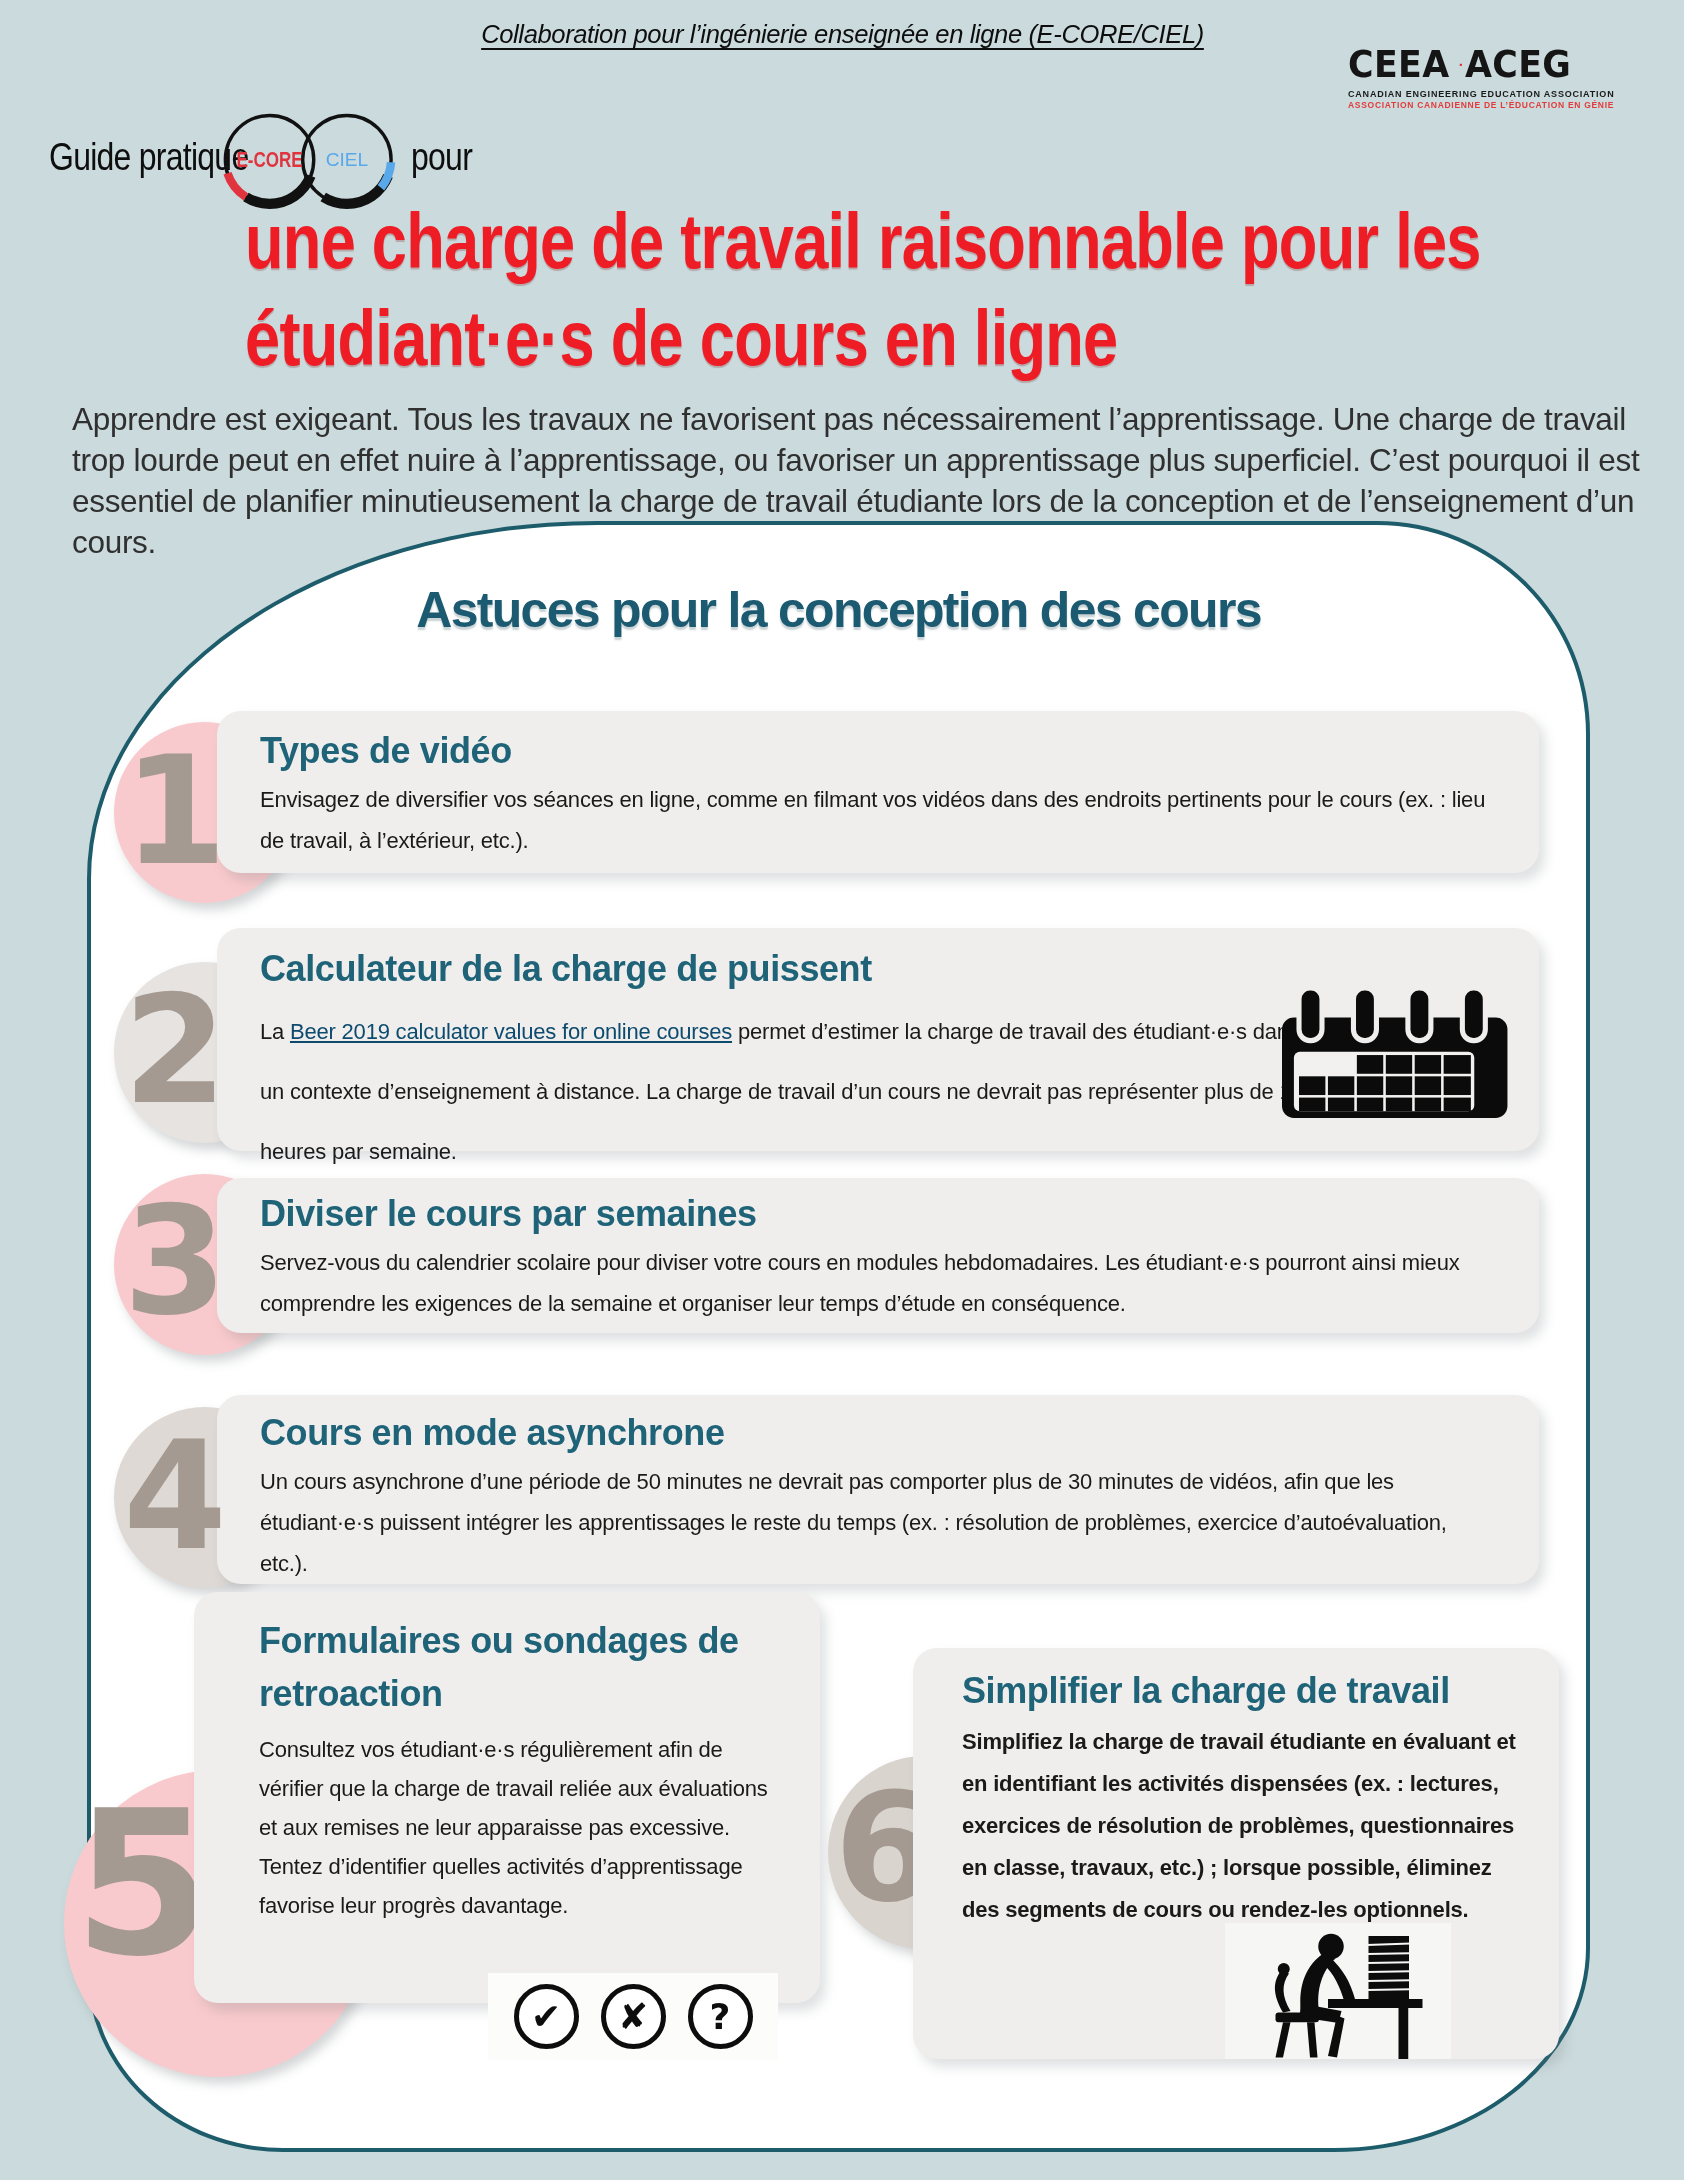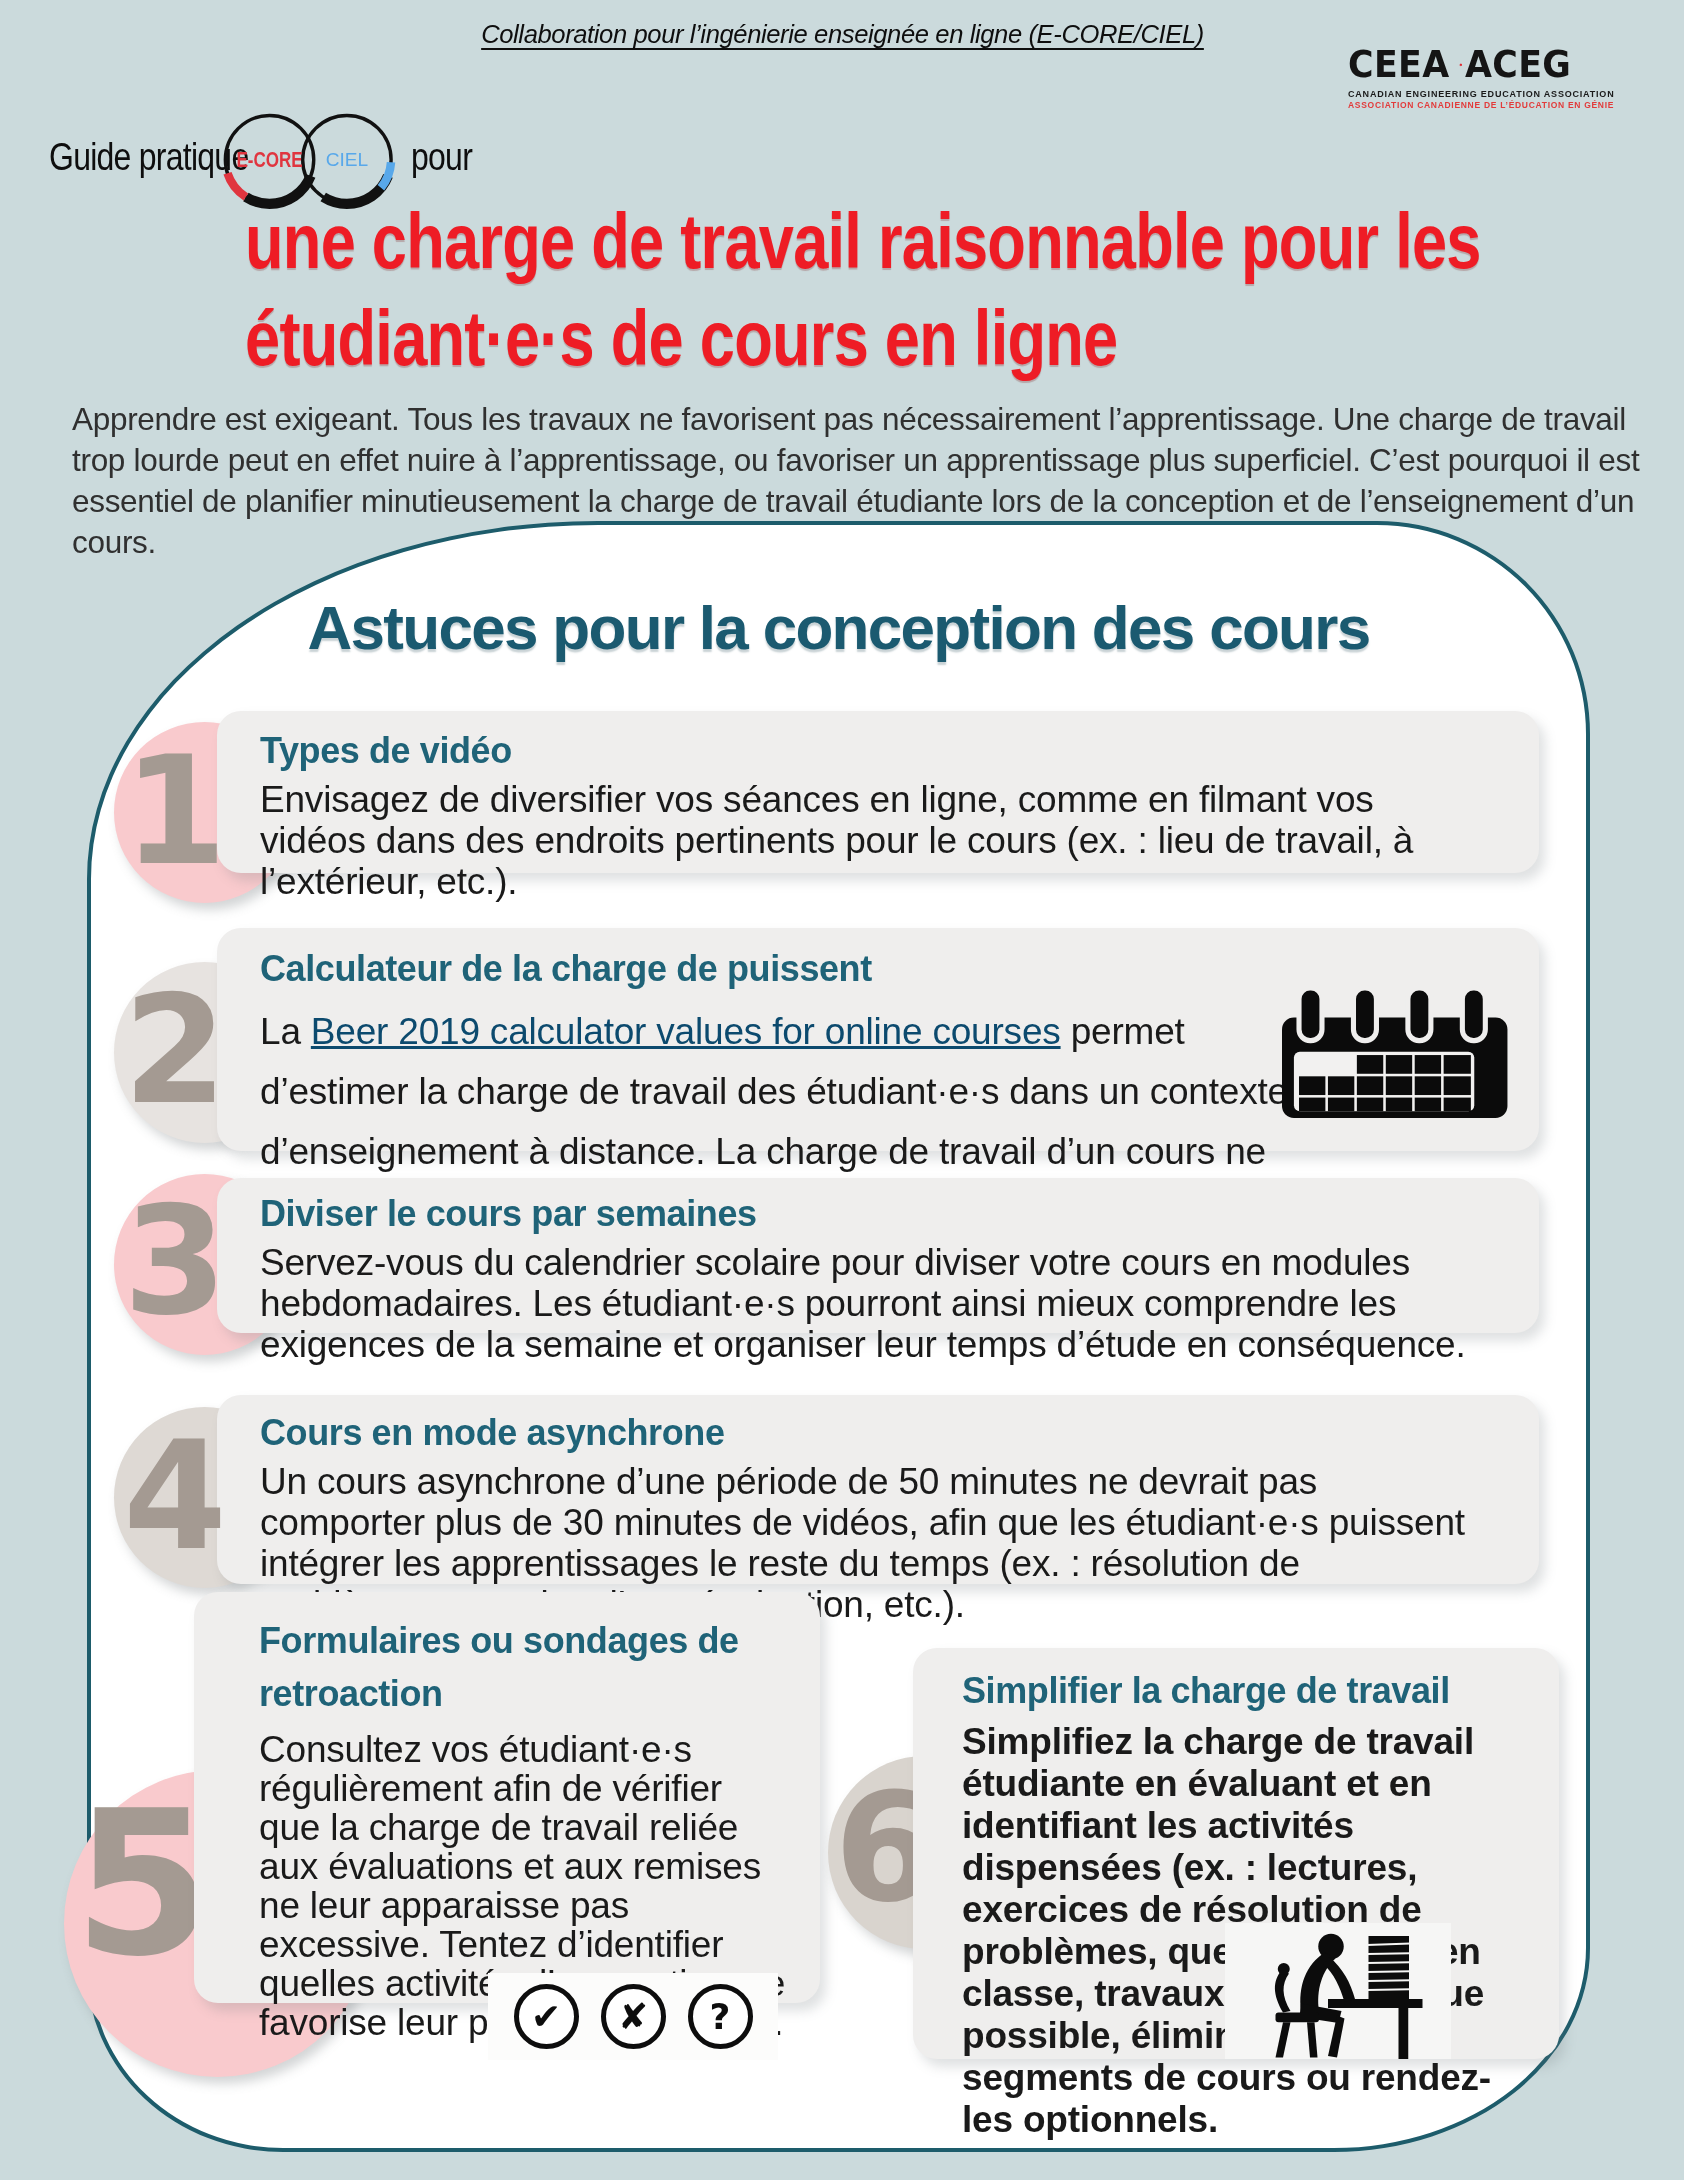--- a/index.html
+++ b/index.html
@@ -50,42 +50,41 @@
   }
 
   
   .panel{
     left:87px;top:521px;width:1503px;height:1631px;
     background:#ffffff;border:4.3px solid #1d5c6b;box-sizing:border-box;
     border-radius:511px 213px 256px 196px / 358px 213px 204px 183px;
   }
   .panel-heading{
     left:87px;top:581px;width:1503px;text-align:center;
-    font-size:62px;font-weight:bold;color:#1b5a70;letter-spacing:-1.7px;
+    font-size:50px;font-weight:bold;color:#1b5a70;letter-spacing:-1.7px;
     text-shadow:0 2.6px 1.7px rgba(100,125,135,0.35);
-    margin-top:11px;
   }
 
   
   .tip-circle{position:absolute;border-radius:50%;box-shadow:5.1px 6.8px 10.2px rgba(110,115,118,0.30);}
   .c-pink{background:#f9cacd;}
   .c-g2{background:#e7e3e0;}
   .c-g4{background:#ded9d4;}
   .c-g6{background:#d9d4ce;}
   .tip-num{
     position:absolute;transform:translate(-50%,-50%);
     font-family:"DejaVu Sans", sans-serif;font-weight:bold;color:#a49a92;line-height:1;
   }
   .tip-box{
     position:absolute;background:#efeeed;border-radius:24px;
     box-shadow:6px 7.7px 12px rgba(110,118,122,0.22);
     box-sizing:border-box;
   }
   .tip-title{font-size:36px;font-weight:bold;color:#1f6378;letter-spacing:-0.4px;}
-  .tip-body{font-size:37px;line-height:41px;color:#1a1a1a;letter-spacing:-0.2px;}
+  .tip-body{font-size:22px;line-height:41px;color:#1a1a1a;letter-spacing:-0.2px;}
   .box1{left:217px;top:711px;width:1322px;height:162px;padding:19px 51px 0 43px;}
   .box2{left:217px;top:928px;width:1322px;height:223px;padding:20.4px 51px 0 43px;}
   .box2 .tip-body{width:1065px;line-height:60px;margin-top:12px;}
   .box3{left:217px;top:1178px;width:1322px;height:155px;padding:15.3px 51px 0 43px;}
   .box4{left:217px;top:1395px;width:1322px;height:189px;padding:17px 51px 0 43px;}
   .box1 .tip-body,.box3 .tip-body,.box4 .tip-body{margin-top:6.8px;}
   .box5{left:194px;top:1592px;width:626px;height:411px;padding:22px 38px 0 65px;}
   .box5 .tip-title{line-height:53px;width:511px;}
   .box5 .tip-body{margin-top:10.2px;width:532px;line-height:39px;}
   .box6{left:913px;top:1648px;width:646px;height:411px;padding:22px 34px 0 49px;}

